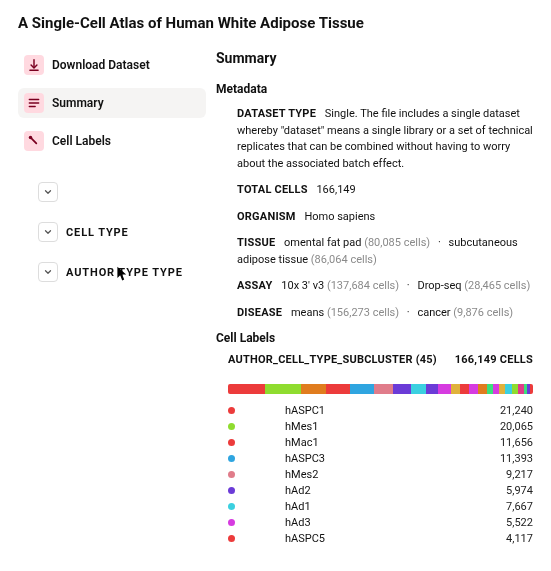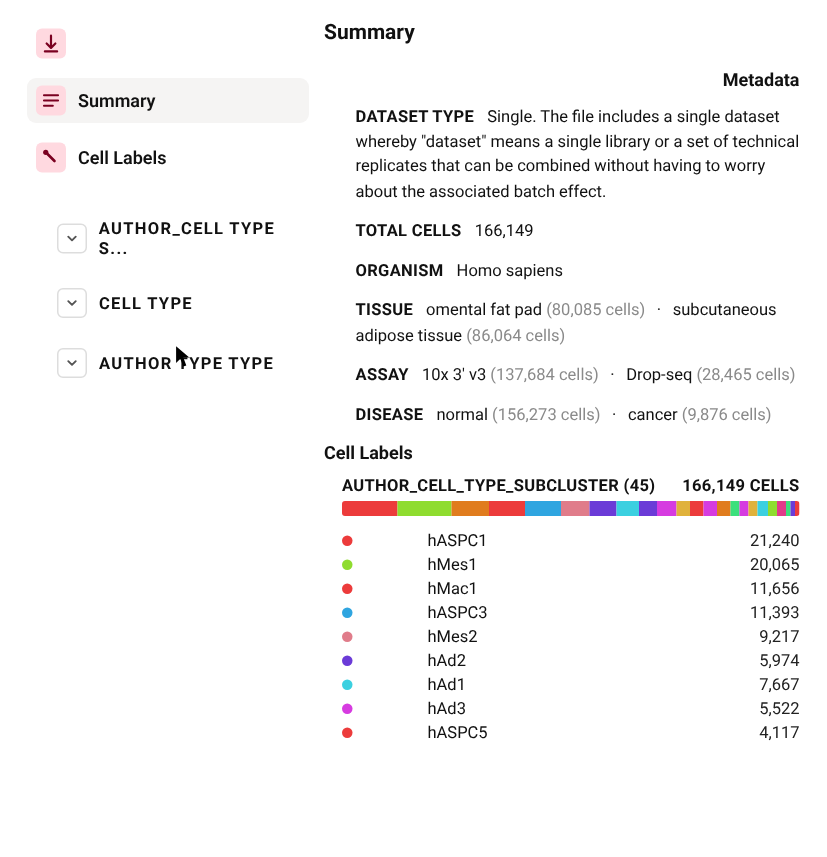--- a/index.html
+++ b/index.html
@@ -71,32 +71,32 @@
     position: absolute; left: 98px; top: 216px; pointer-events:none;
   }
   .cursor svg{ width:14px; height:16px; fill:#000;}
 
   .main {
     flex: 1;
     min-width: 0;
     padding-left: 10px;
   }
   h2.summary-h { font-size: 14px; margin: 0 0 16px 0; font-weight:700;}
-  h3.meta-h { font-size: 12px; margin: 0 0 10px 0; font-weight:700;text-align:right;}
+  h3.meta-h { font-size: 12px; margin: 0 0 10px 0; font-weight:700;}
   .kv { font-size: 11px; line-height: 1.5; margin-bottom: 10px; margin-left: 21px;}
   .kv .k { font-weight: 700; letter-spacing: .02em; margin-right: 6px; font-size:11px;}
   .kv .paren { color: #8a8a8a; }
   .dot-sep::before { content: "·"; margin: 0 5px; color: #222;}
   h3.clabels { font-size: 12px; font-weight:700; margin: 8px 0 8px 0;}
 
   .cluster-box { padding-left: 12px; }
   .cluster-head {
     display: flex; gap: 2px;
     font-size: 11px; font-weight:700; letter-spacing: 0.02em;
-    margin-bottom: 4px;
+    margin-bottom: 18px;
     align-items: center;
   }
   .colorstrip {
     display:flex; height: 10px; border-radius: 2px; overflow:hidden; margin-bottom: 8px;
     gap: 0;
   }
   .colorstrip span { display:block; height:100%; }
 
   .row {
     display:flex; align-items:center; justify-content: space-between;
@@ -104,32 +104,34 @@
   }
   .row .left { display:flex; align-items:center; }
   .row .bul { width:7px; height:7px; border-radius:50%; margin-right:6px; flex:none;}
   .row .name { color:#111;padding-left:44px;}
   .row .val { color:#222; }
 </style>
 </head>
 <body>
 
 <div class="wrap">
+  <h1 class="title">A Single-Cell Atlas of Human White Adipose Tissue</h1>
 
   <div class="layout" style="position:relative;">
 
     <div class="sidebar">
       <div class="sb-item">
         <span class="sb-icon pink">
           <svg viewBox="0 0 24 24" fill="none" stroke="#7a0020" stroke-width="2.5" stroke-linecap="round" stroke-linejoin="round">
               <path d="M12 3v12"></path>
               <path d="M7 12l5 5 5-5"></path>
               <path d="M5 21h14"></path>
             </svg>
         </span>
+        <span>Download Dataset</span>
       </div>
 
       <div class="sb-item active">
         <span class="sb-icon pink">
           <svg viewBox="0 0 24 24" fill="none" stroke="#7a0020" stroke-width="2.5" stroke-linecap="round">
               <path d="M4 6h16"></path>
               <path d="M4 12h16"></path>
               <path d="M4 18h10"></path>
             </svg>
         </span>
@@ -146,21 +148,20 @@
         </span>
         <span>Cell Labels</span>
       </div>
 
       <div class="sb-sub first">
         <span class="sb-chevron">
           <svg viewBox="0 0 24 24" fill="none" stroke="#555" stroke-width="3" stroke-linecap="round" stroke-linejoin="round">
               <path d="M6 9l6 6 6-6"></path>
             </svg>
         </span>
-        <span>AUTHOR_CELL TYPE S...</span>
       </div>
 
       <div class="sb-sub">
         <span class="sb-chevron">
           <svg viewBox="0 0 24 24" fill="none" stroke="#555" stroke-width="3" stroke-linecap="round" stroke-linejoin="round">
               <path d="M6 9l6 6 6-6"></path>
             </svg>
         </span>
         <span>CELL TYPE</span>
       </div>
@@ -213,21 +214,21 @@
         <span class="k">ASSAY</span>
         <span>10x 3' v3</span>
         <span class="paren">(137,684 cells)</span>
         <span class="dot-sep"></span>
         <span>Drop-seq</span>
         <span class="paren">(28,465 cells)</span>
       </div>
 
       <div class="kv">
         <span class="k">DISEASE</span>
-        <span>normal</span>
+        <span>means</span>
         <span class="paren">(156,273 cells)</span>
         <span class="dot-sep"></span>
         <span>cancer</span>
         <span class="paren">(9,876 cells)</span>
       </div>
 
       <h3 class="clabels">Cell Labels</h3>
 
       <div class="cluster-box">
         <div class="cluster-head">

